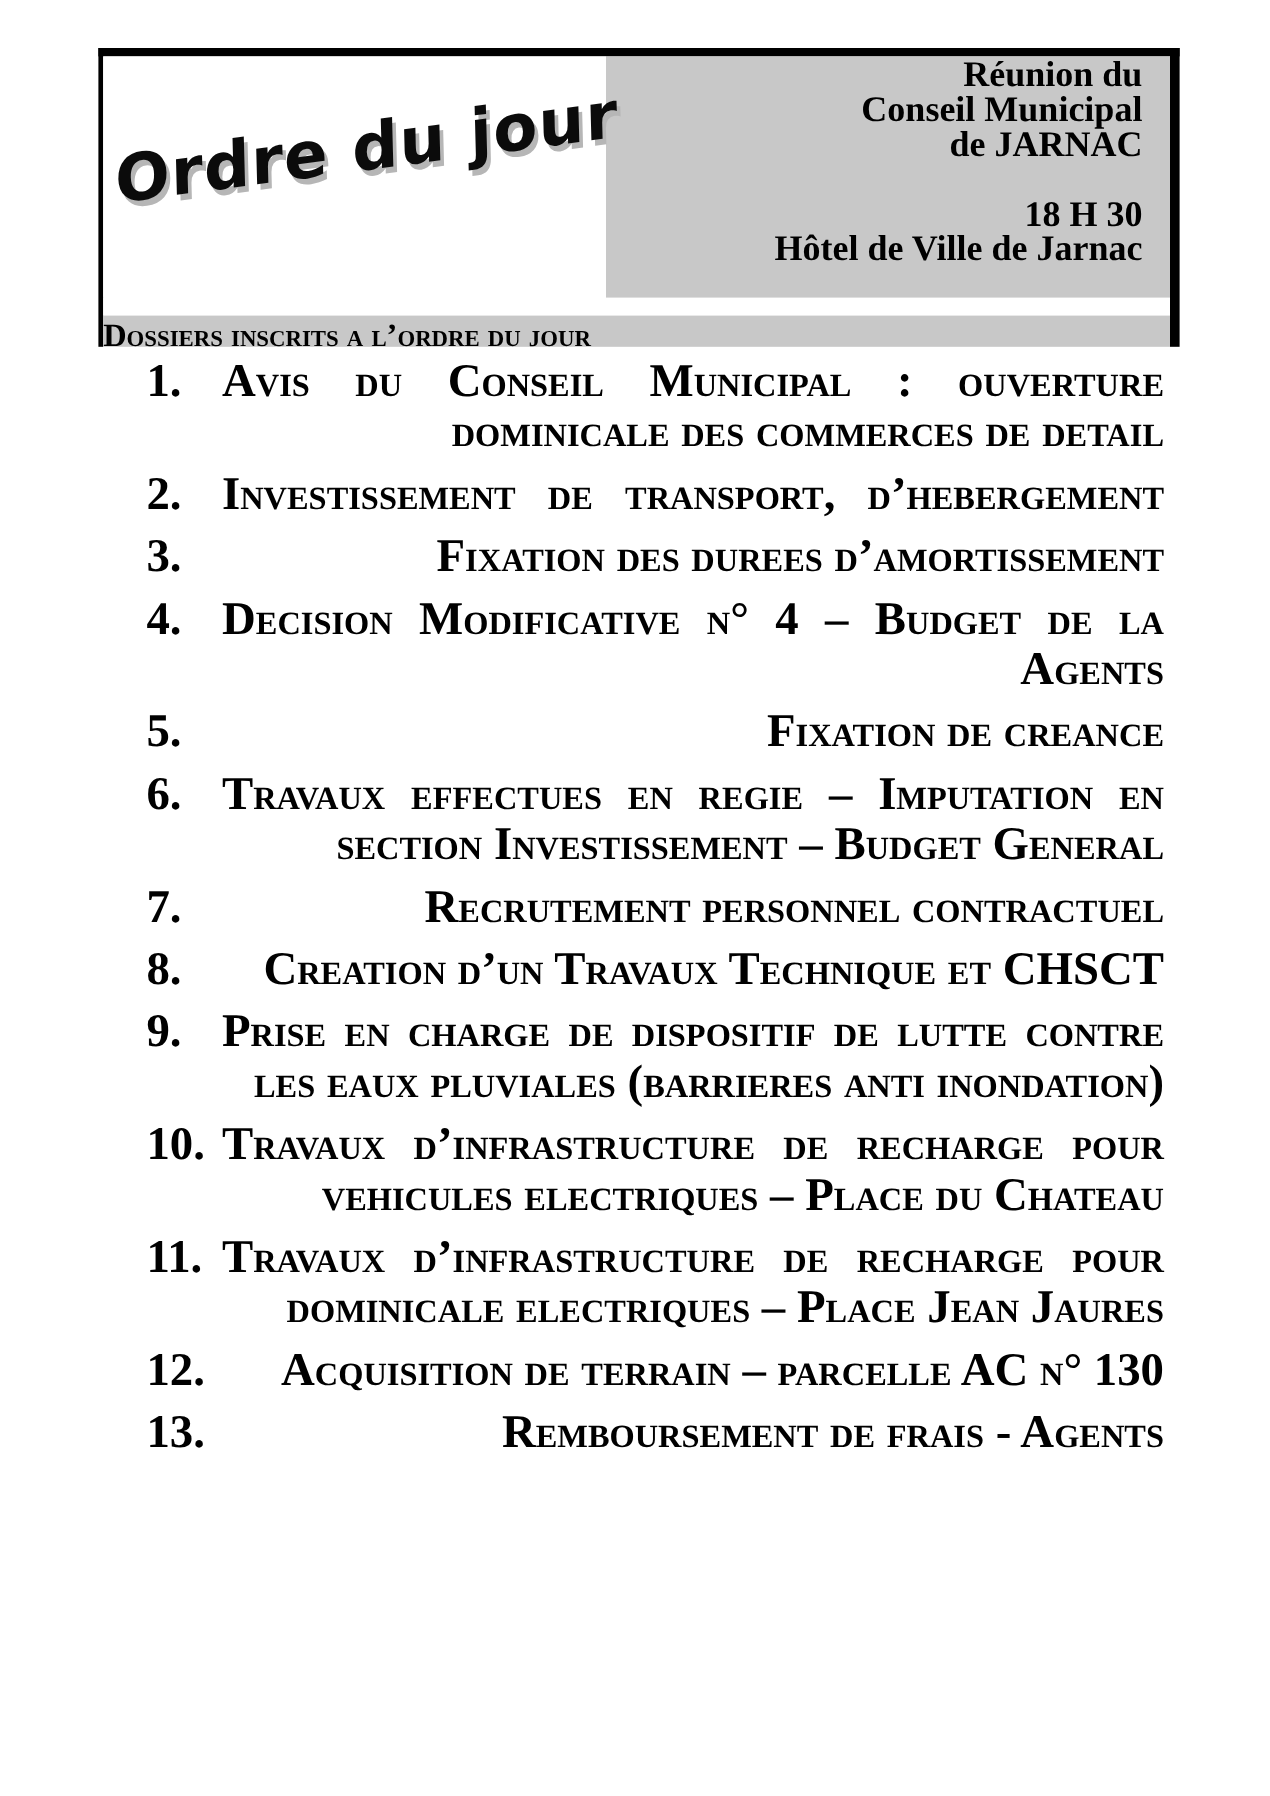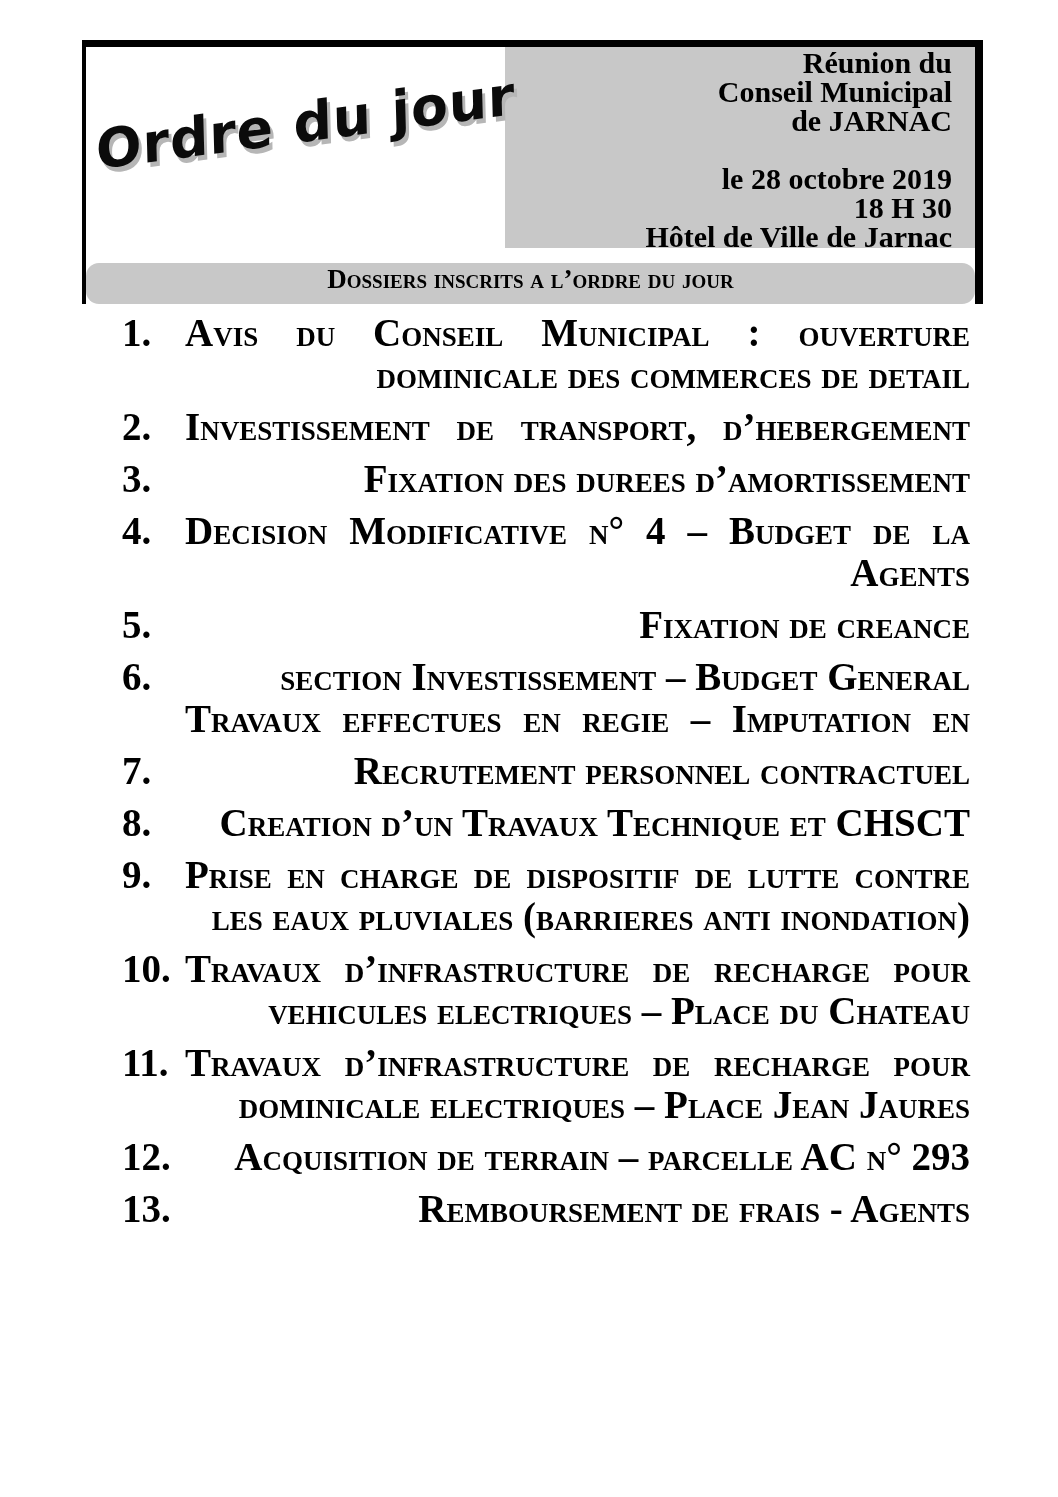--- a/index.html
+++ b/index.html
@@ -44,29 +44,28 @@
     text-align: right;
     padding: 1px 23px 0 0;
     font-weight: bold;
     font-size: 30px;
     line-height: 29px;
     color: #000;
   }
   .meeting-cell .blank-line { height: 29px; }
   .bar-gap { height: 15px; background: #fff; }
   .dossiers-bar {
-    height: 41px;
+    height: 26px;
     background: var(--panel-gray);
-    text-align: center;
+    text-align: left;
     font-weight: bold;
     font-size: 27px;
     line-height: 33px;
     font-variant: small-caps;
     color: #000;
-    border-radius: 13px;
   }
 
   
   .agenda { margin: 8px 88px 0 122px; }
   .item {
     display: flex;
     margin-bottom: 10px;
     font-weight: bold;
     font-size: 39px;
     line-height: 42px;
@@ -85,21 +84,20 @@
   <div class="header-box">
     <div class="header-row">
       <div class="wordart-cell">
         <div class="wordart">Ordre du jour</div>
       </div>
       <div class="meeting-cell">
         <div>Réunion du</div>
         <div>Conseil Municipal</div>
         <div>de JARNAC</div>
         <div class="blank-line"></div>
-        <div>le 28 octobre 2019</div>
         <div>18 H 30</div>
         <div>Hôtel de Ville de Jarnac</div>
       </div>
     </div>
     <div class="bar-gap"></div>
     <div class="dossiers-bar">
       <span>Dossiers inscrits a l’ordre du jour</span>
     </div>
   </div>
 
@@ -132,22 +130,22 @@
       </div>
       <div class="item">
         <span class="num">5.</span>
         <span class="txt">
           <div class="ln">Fixation de creance</div>
         </span>
       </div>
       <div class="item">
         <span class="num">6.</span>
         <span class="txt">
+          <div class="ln j">Travaux effectues en regie – Imputation en</div>
           <div class="ln">section Investissement – Budget General</div>
-          <div class="ln j">Travaux effectues en regie – Imputation en</div>
         </span>
       </div>
       <div class="item">
         <span class="num">7.</span>
         <span class="txt">
           <div class="ln">Recrutement personnel contractuel</div>
         </span>
       </div>
       <div class="item">
         <span class="num">8.</span>
@@ -172,21 +170,21 @@
       <div class="item">
         <span class="num">11.</span>
         <span class="txt">
           <div class="ln j">Travaux d’infrastructure de recharge pour</div>
           <div class="ln">dominicale electriques – Place Jean Jaures</div>
         </span>
       </div>
       <div class="item">
         <span class="num">12.</span>
         <span class="txt">
-          <div class="ln">Acquisition de terrain – parcelle AC n° 293</div>
+          <div class="ln">Acquisition de terrain – parcelle AC n° 130</div>
         </span>
       </div>
       <div class="item">
         <span class="num">13.</span>
         <span class="txt">
           <div class="ln">Remboursement de frais - Agents</div>
         </span>
       </div>
     </div>
 

